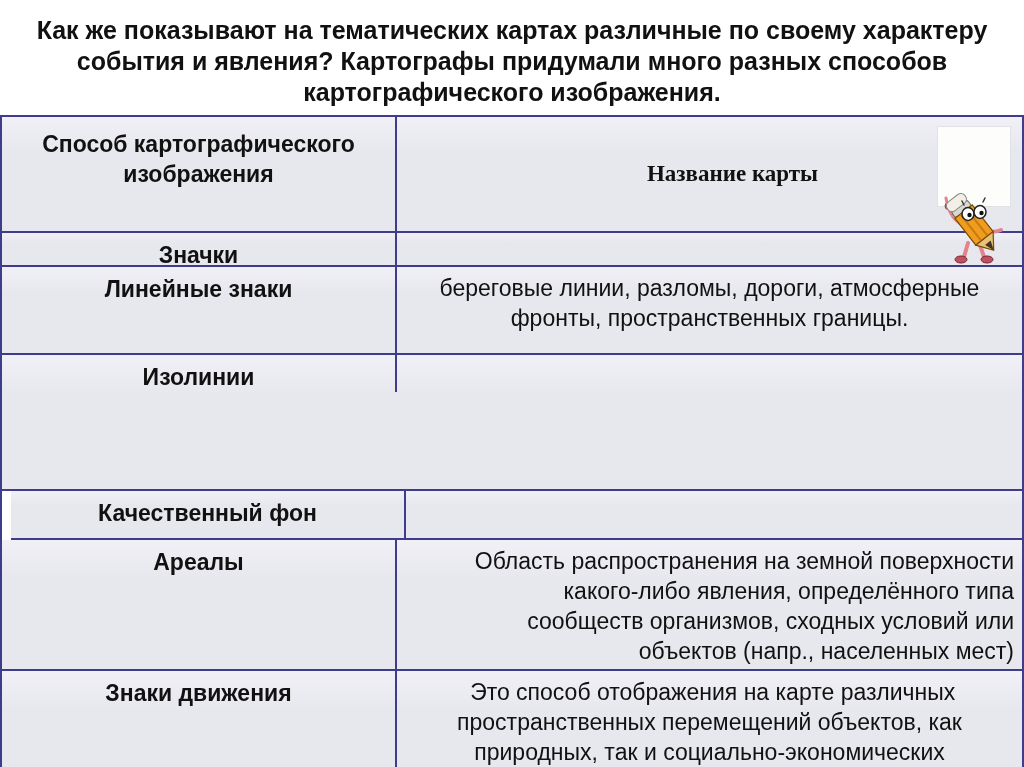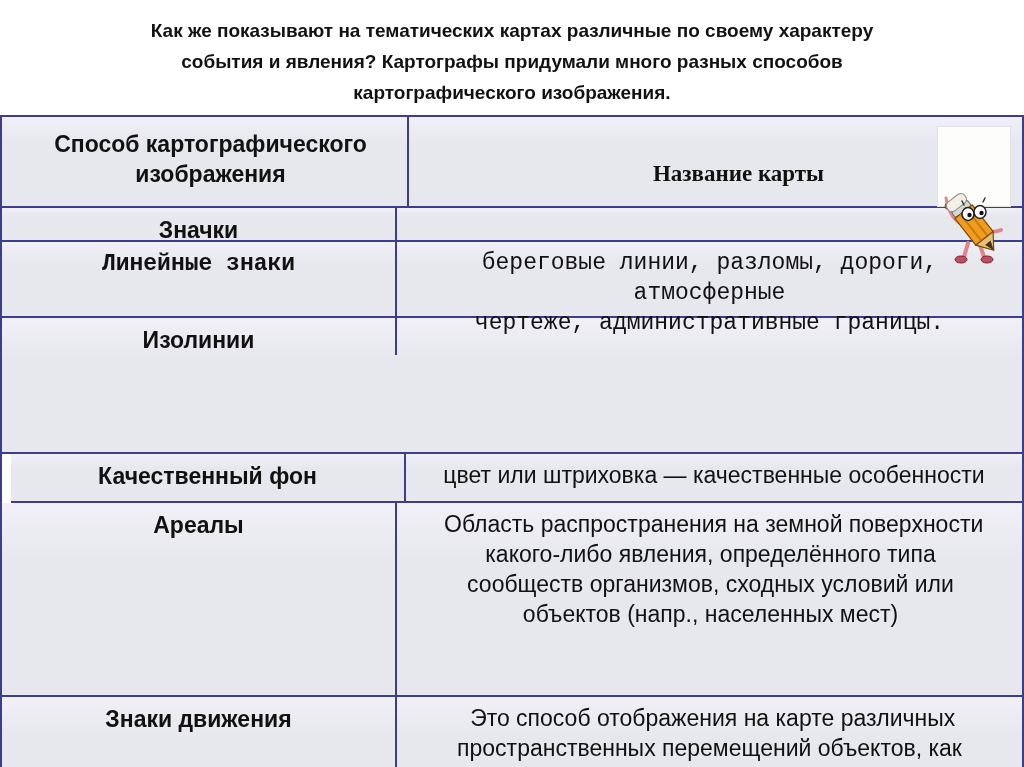--- a/index.html
+++ b/index.html
@@ -12,42 +12,42 @@
   *{margin:0;padding:0;box-sizing:border-box;}
   html,body{width:1024px;height:767px;overflow:hidden;background:#ffffff;}
   body{font-family:"Liberation Sans","DejaVu Sans",sans-serif;color:var(--text);}
   .slide{
     position:relative;width:1024px;height:767px;background:var(--title-bg);
     box-shadow:inset 0 2px 0 #95959d, inset 2px 0 0 #c6c6ce, inset -2px 0 0 #c6c6ce;
   }
   .title{
     position:absolute;top:0;left:0;width:1024px;height:115px;
     padding-top:15px;text-align:center;
-    font-size:19px;font-weight:bold;line-height:31px;
+    font-size:25px;font-weight:bold;line-height:31px;
     white-space:pre-wrap;background:var(--title-bg);
   }
   .table{
     position:absolute;top:115px;left:0;width:1024px;bottom:0;
     border:2px solid var(--border);border-bottom:none;
   }
   .row{display:flex;border-bottom:2px solid var(--border);background:linear-gradient(var(--cell-bg-top),var(--cell-bg) 30%);}
-  .row-header{height:91px;padding-left:12px;}
+  .row-header{height:116px;}
   .row-znachki{height:34px;}
-  .row-linear{height:76px;font-family:Liberation Mono, monospace;}
+  .row-linear{height:88px;}
   .row-izolinii{height:136px;flex-direction:column;}
   .row-fon{height:49px;margin-left:9px;}
-  .row-arealy{height:194px;}
+  .row-arealy{height:131px;}
   .row-dvizheniya{height:130px;border-bottom:none;}
   .cell{white-space:pre-wrap;line-height:30px;font-size:23px;}
   .method{
     width:395px;border-right:2px solid var(--border);
     text-align:center;font-weight:bold;padding:7px 6px 0;flex:none;
   }
   .desc{flex:1;text-align:center;padding:6px 8px 0;position:relative;}
-  .desc.left{text-align:center;padding-left:10px;border-radius:24px;}
+  .desc.left{text-align:right;padding-left:10px;border-radius:24px;}
   .row-header .method{padding-top:12px;}
   .row-header .desc{padding-top:12px;font-weight:bold;font-family:Liberation Serif, serif;}
   .mascot{
     position:absolute;top:10px;right:12px;width:72px;height:79px;
     background:#fdfdfb;box-shadow:0 0 0 1px #e2e2e6;
   }
   .mascot svg{display:block;width:100%;height:100%;}
 </style>
 </head>
 <body>
@@ -101,30 +101,29 @@
     </div>
 
     <div class="row row-znachki">
       <div class="cell method">Значки</div>
       <div class="cell desc"></div>
     </div>
 
     <div class="row row-linear">
       <div class="cell method">Линейные знаки</div>
       <div class="cell desc">береговые линии, разломы, дороги, атмосферные
-чертеже, административные границы.</div>
+фронты, пространственных границы.</div>
     </div>
 
     <div class="row row-izolinii">
       <div class="cell method">Изолинии</div>
     </div>
 
     <div class="row row-fon">
       <div class="cell method">Качественный фон</div>
-      <div class="cell desc">цвет или штриховка — качественные особенности</div>
     </div>
 
     <div class="row row-arealy">
       <div class="cell method">Ареалы</div>
       <div class="cell desc left"> Область распространения на земной поверхности
 какого-либо явления, определённого типа
 сообществ организмов, сходных условий или
 объектов (напр., населенных мест)</div>
     </div>
 

